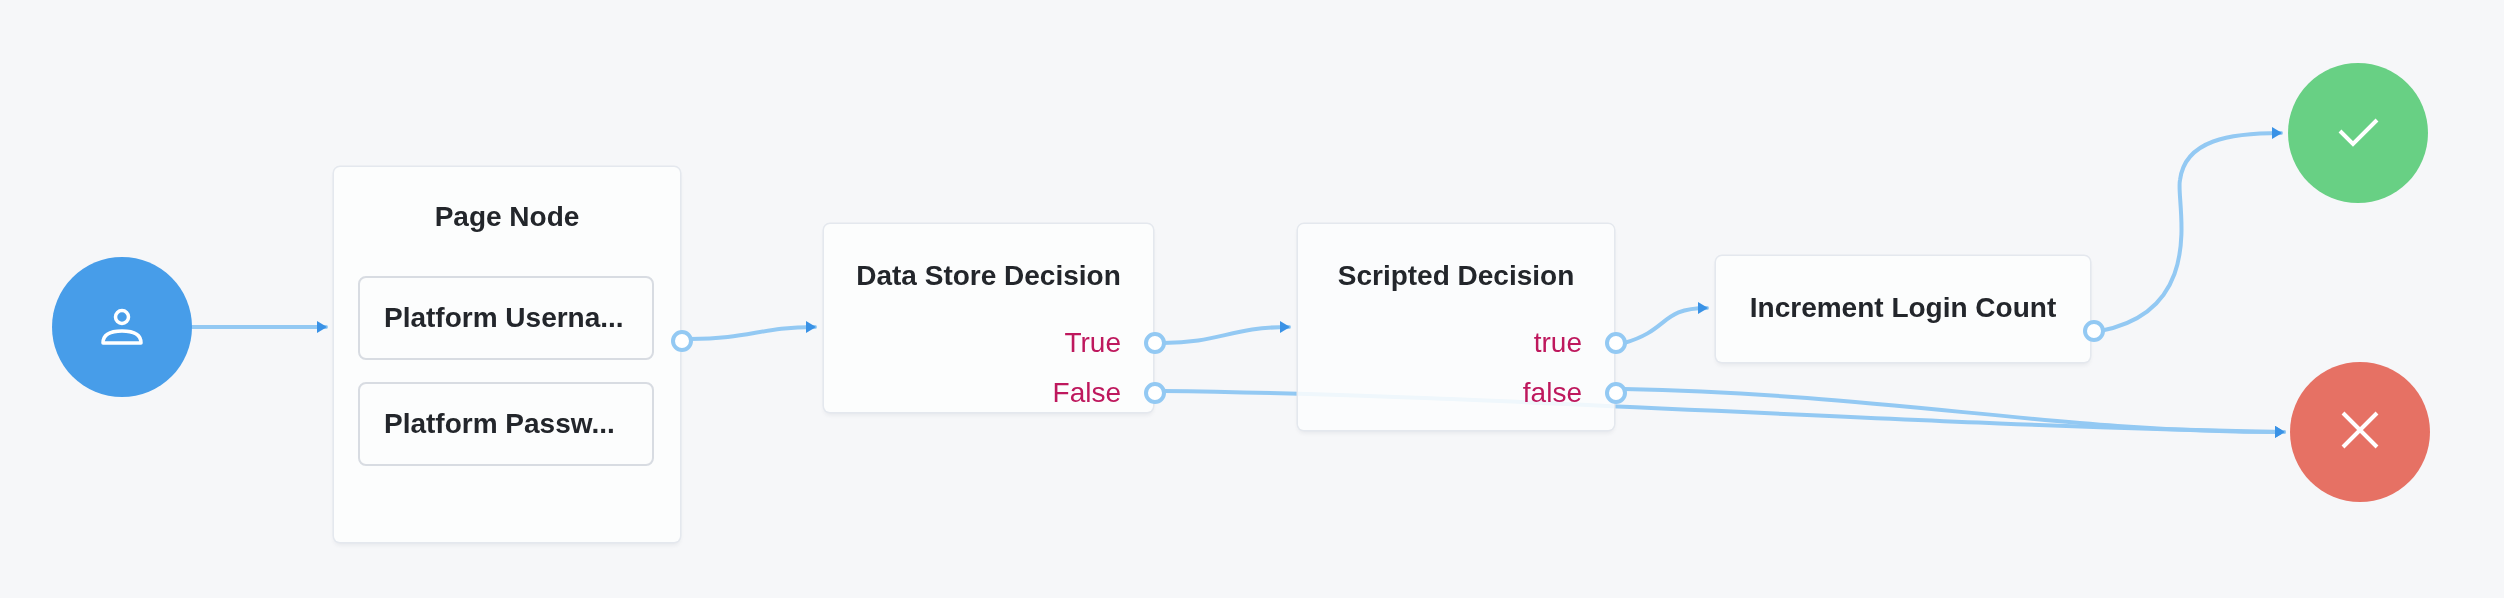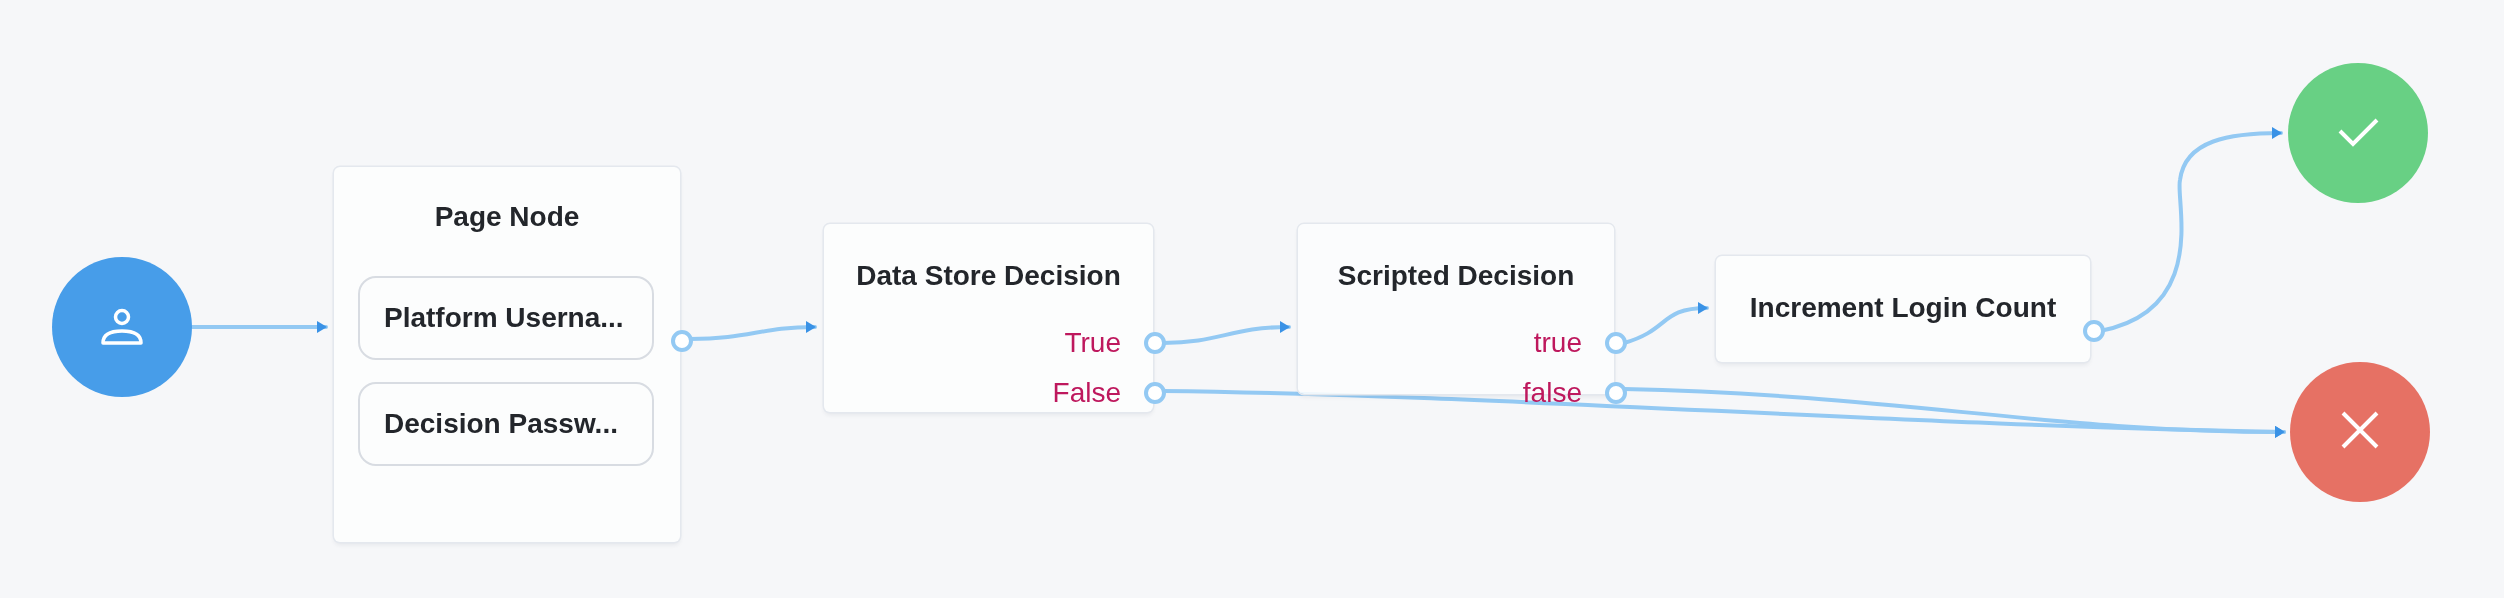--- a/index.html
+++ b/index.html
@@ -19,21 +19,21 @@
     position: absolute; background: #fcfdfd; border-radius: 6px;
     box-shadow: 0 0 0 1.5px #e4e8ee, 0 3px 4px rgba(40,55,80,0.08);
     box-sizing: border-box;
   }
   .node-title {
     position: absolute; left: 0; right: 0; text-align: center;
     font-weight: bold; font-size: 28px; color: #23262b; white-space: nowrap;
   }
   .node-item {
     position: absolute; left: 24px; width: 296px; height: 84px;
-    border: 2px solid #d8dce2; border-radius: 18px; box-sizing: border-box;
+    border: 2px solid #d8dce2; border-radius: 8px; box-sizing: border-box;
     background: #fcfdfd;
     font-weight: bold; font-size: 28px; color: #23262b;
     display: flex; align-items: center; padding-left: 24px; white-space: nowrap;
   }
   .outcome {
     position: absolute; right: 32px; font-size: 28px; color: #be185d;
     text-align: right; white-space: nowrap; line-height: 34px;
   }
   .port {
     position: absolute; width: 14px; height: 14px; border-radius: 50%;
@@ -77,34 +77,34 @@
       </svg>
     </span>
   </div>
 
   <div class="node" style="left:334px; top:167px; width:346px; height:375px;">
     <div class="node-title" style="top:34px;">Page Node</div>
     <div class="node-item" style="top:109px;">
       <span>Platform Userna...</span>
     </div>
     <div class="node-item" style="top:215px;">
-      <span>Decision Passw...</span>
+      <span>Platform Passw...</span>
     </div>
     <div class="port" style="left:337px; top:163px;"></div>
   </div>
 
   <div class="node" style="left:824px; top:224px; width:329px; height:188px;">
     <div class="node-title" style="top:36px;">Data Store Decision</div>
     <div class="outcome" style="top:102px;">True</div>
     <div class="outcome" style="top:152px;">False</div>
     <div class="port" style="left:320px; top:108px;"></div>
     <div class="port" style="left:320px; top:158px;"></div>
   </div>
 
-  <div class="node" style="left:1298px; top:224px; width:316px; height:170px; background:rgba(252,253,253,0.88);">
+  <div class="node" style="left:1298px; top:224px; width:316px; height:206px; background:rgba(252,253,253,0.88);">
     <div class="node-title" style="top:36px;">Scripted Decision</div>
     <div class="outcome" style="top:102px;">true</div>
     <div class="outcome" style="top:152px;">false</div>
     <div class="port" style="left:307px; top:108px;"></div>
     <div class="port" style="left:307px; top:158px;"></div>
   </div>
 
   <div class="node" style="left:1716px; top:256px; width:374px; height:106px;">
     <div class="node-title" style="top:36px;">Increment Login Count</div>
     <div class="port" style="left:367px; top:64px;"></div>

